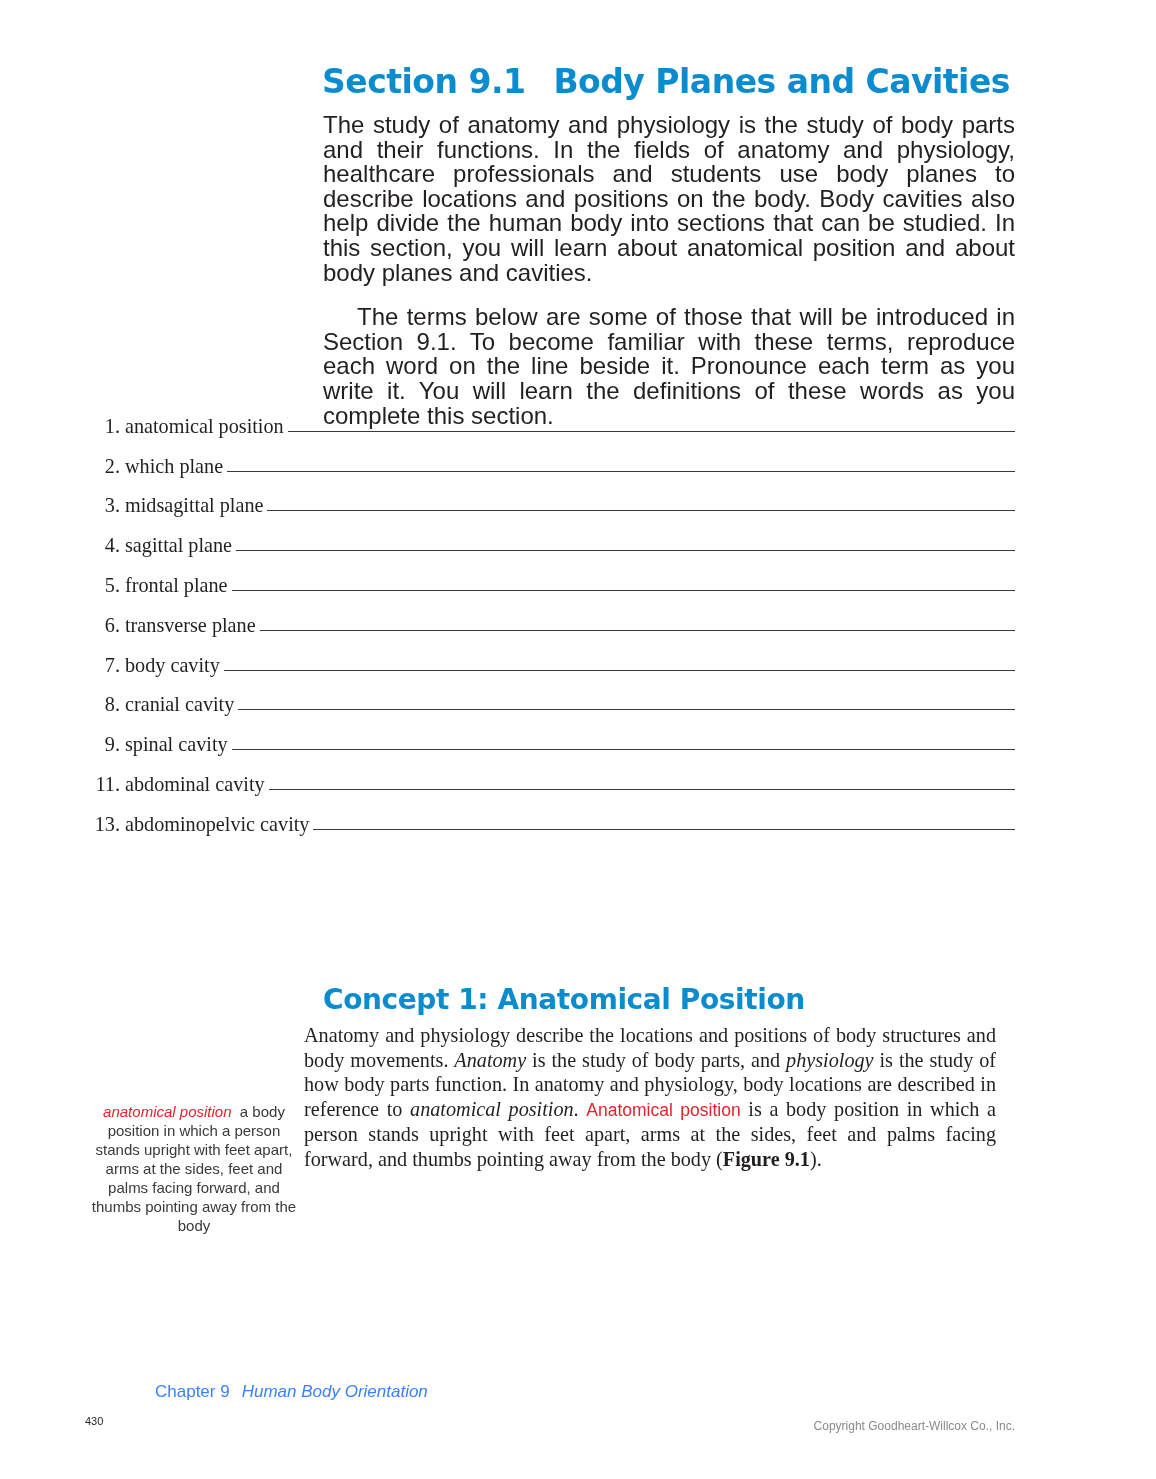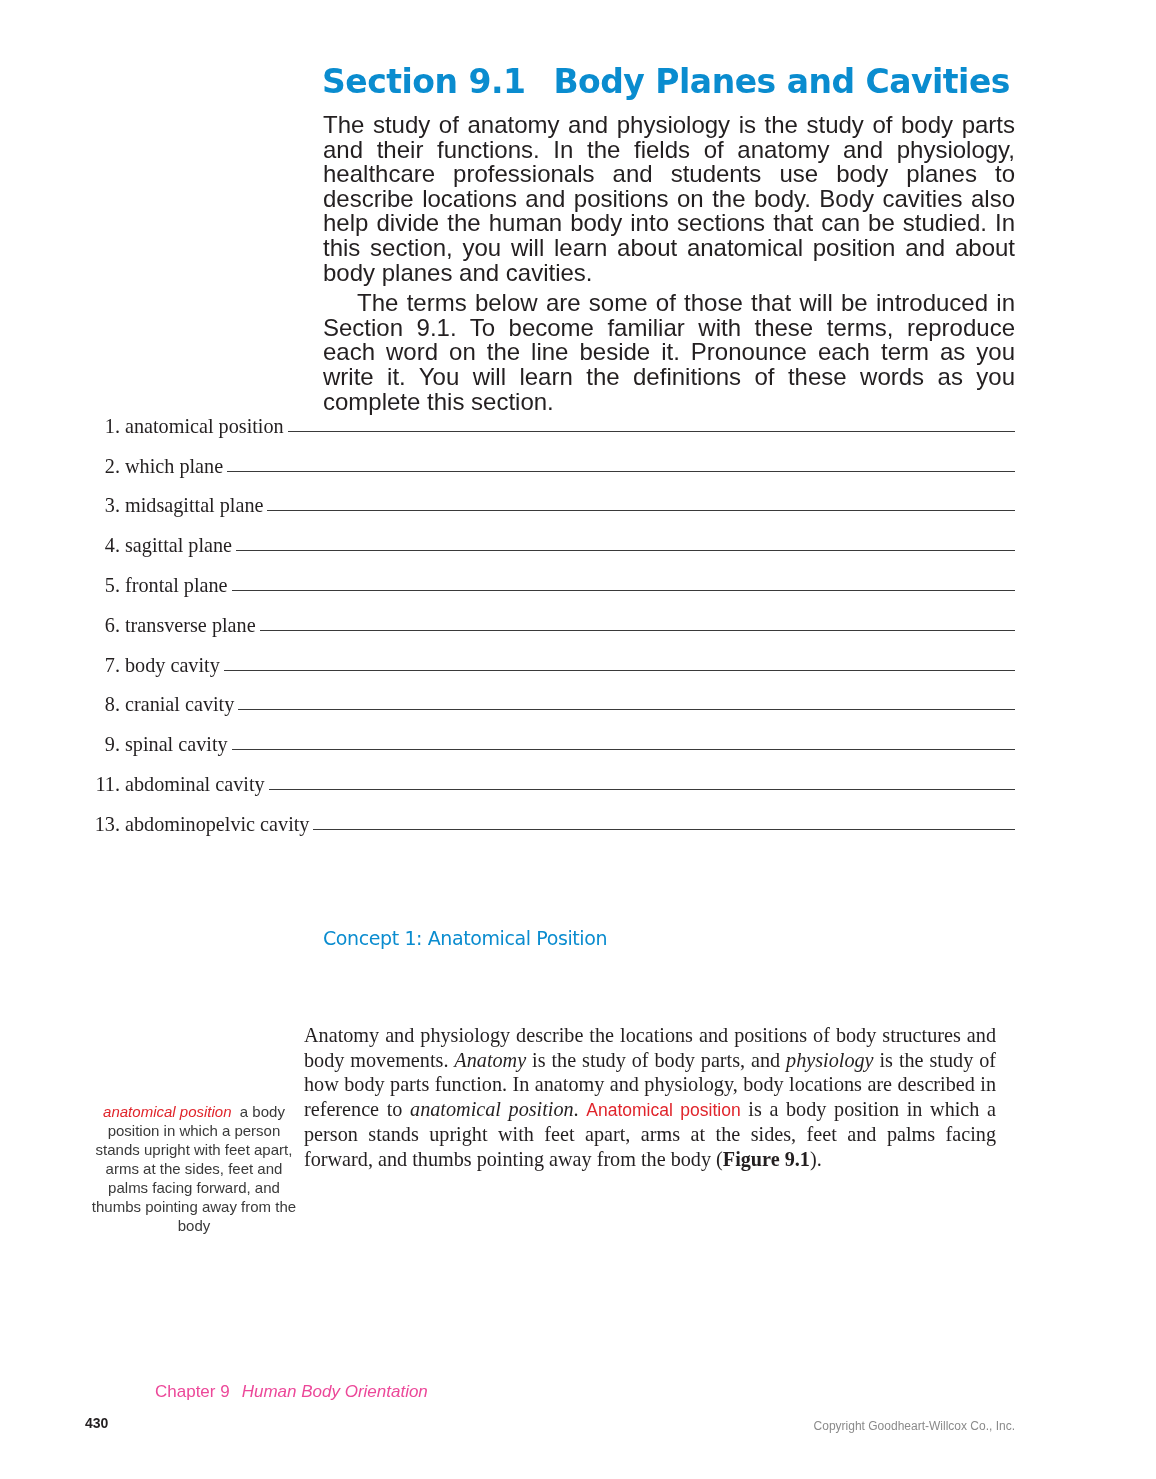--- a/index.html
+++ b/index.html
@@ -12,59 +12,59 @@
       white-space: nowrap;
     }
     .section-title .num { margin-right: 28px; }
 
     .intro {
       position: absolute; left: 323px; top: 113px; width: 692px;
       font-family: Liberation Sans, sans-serif; font-size: 24px; line-height: 24.6px;
       text-align: justify; margin: 0;
     }
     .intro p { margin: 0; }
-    .intro p.indent { text-indent: 34px; margin-top: 6px; }
+    .intro p.indent { text-indent: 34px; margin-top: 20px; }
 
     .terms { position: absolute; left: 80px; top: 398px; width: 935px; }
     .term-row {
       display: flex; align-items: flex-end; height: 39.8px;
       font-family: "Liberation Serif", serif; font-size: 20.2px;
     }
     .term-num { width: 40px; text-align: right; margin-right: 5px; }
     .term-label { white-space: nowrap; }
     .term-line {
       flex: 1; border-bottom: 1.4px solid #3a3a3a; height: 0; margin-bottom: 6px; margin-left: 4px;
     }
 
     .concept-title {
-      position: absolute; left: 323px; top: 927px;
+      position: absolute; left: 323px; top: 983px;
       font-family: "DejaVu Sans", "Liberation Sans", sans-serif;
-      font-weight: normal; font-size: 19px; color: #0a8ccf; letter-spacing: -0.4px; white-space: nowrap;
+      font-weight: bold; font-size: 28px; color: #0a8ccf; letter-spacing: -0.4px; white-space: nowrap;
     }
     .concept-body {
       position: absolute; left: 304px; top: 1023px; width: 692px;
       font-family: "Liberation Serif", serif; font-size: 20.2px; line-height: 24.6px;
       text-align: justify; margin: 0;
     }
     .concept-body .red { color: #e0242b; font-family: "Liberation Sans", sans-serif; font-size: 17.5px; }
     .concept-body b { font-weight: bold; }
 
     .margin-note {
       position: absolute; left: 85px; top: 1102px; width: 218px;
       font-family: "Liberation Sans", sans-serif; font-size: 15px; line-height: 19px; color: #3a3a3a; text-align: center;
     }
     .margin-note .term { color: #e0242b; font-style: italic; }
 
     .footer-page {
       position: absolute; left: 85px; top: 1415px;
-      font-family: "Liberation Sans", sans-serif; font-weight: bold; font-size: 14px; color: #231f20; text-align: center;
+      font-family: "Liberation Sans", sans-serif; font-weight: normal; font-size: 11px; color: #231f20; text-align: center;
     }
     .footer-chapter {
       position: absolute; left: 155px; top: 1382px;
-      font-family: "Liberation Sans", sans-serif; font-size: 17px; color: #ec4899; white-space: nowrap;
+      font-family: "Liberation Sans", sans-serif; font-size: 17px; color: #3b82f6; white-space: nowrap;
     }
     .footer-chapter .italic { font-style: italic; margin-left: 12px; }
     .footer-copy {
       position: absolute; right: 141px; top: 1419px;
       font-family: "Liberation Sans", sans-serif; font-size: 12px; color: #8a8a8a; white-space: nowrap;
     }
   </style>
 </head>
 <body>
 

